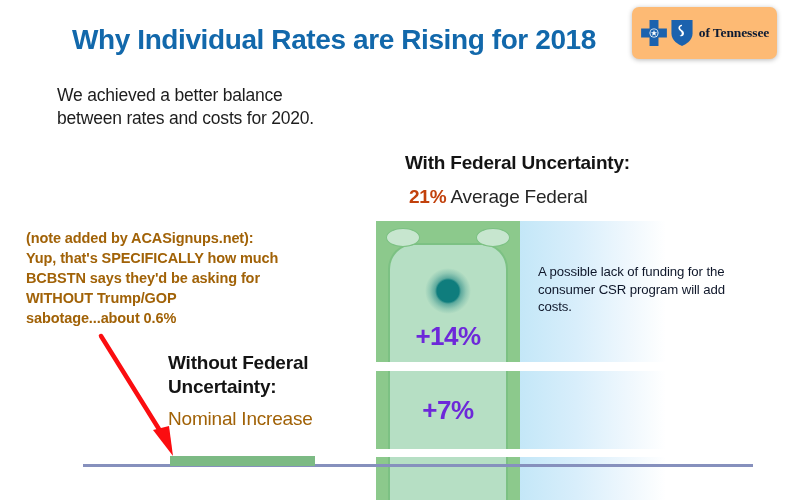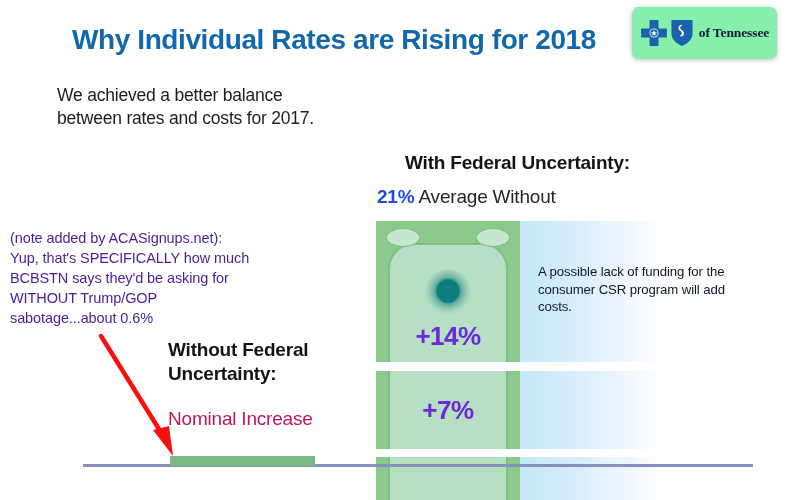--- a/index.html
+++ b/index.html
@@ -20,21 +20,21 @@
     overflow: hidden;
   }
 
   
   #logo-card {
     position: absolute;
     left: 632px;
     top: 7px;
     width: 145px;
     height: 52px;
-    background: #86efac;
+    background: #fdba74;
     border-radius: 7px;
     box-shadow: 0 1px 5px rgba(0,0,0,0.28);
     display: flex;
     align-items: center;
     justify-content: center;
     gap: 2px;
   }
   #logo-marks { display: flex; align-items: center; gap: 1px; }
   .logo-cross-wrap { width: 28px; height: 28px; }
   .logo-shield-wrap { width: 24px; height: 30px; margin-left: 1px; }
@@ -84,21 +84,21 @@
   }
   #with-sub {
     position: absolute;
     left: 377px;
     top: 186px;
     font-size: 19px;
     color: #262626;
     letter-spacing: -0.2px;
     white-space: nowrap;
   }
-  #with-sub .pct { font-weight: bold; color: #1d4ed8; }
+  #with-sub .pct { font-weight: bold; color: #c2410c; margin-left: 32px; }
 
   
   .row {
     position: absolute;
     left: 376px;
     width: 424px;
     overflow: hidden;
   }
   #row-1 { top: 221px; height: 141px; }
   #row-2 { top: 371px; height: 78px; }
@@ -182,34 +182,34 @@
     letter-spacing: -0.1px;
     width: 220px;
   }
   #row-1 .row-note { top: 42px; }
   #row-2 .row-note { top: 17px; }
 
   
   #without-heading {
     position: absolute;
     left: 168px;
-    top: 338px;
+    top: 351px;
     font-size: 19px;
     font-weight: bold;
     line-height: 24px;
     color: #141414;
     letter-spacing: -0.2px;
     width: 200px;
   }
   #without-sub {
     position: absolute;
     left: 168px;
     top: 408px;
     font-size: 19px;
-    color: #be185d;
+    color: #a16207;
     letter-spacing: -0.2px;
     white-space: nowrap;
   }
 
   
   #baseline {
     position: absolute;
     left: 83px;
     top: 464px;
     width: 670px;
@@ -221,27 +221,27 @@
     left: 170px;
     top: 456px;
     width: 145px;
     height: 10px;
     background: #7cba84;
   }
 
   
   #annotation {
     position: absolute;
-    left: 10px;
+    left: 26px;
     top: 228px;
     width: 350px;
     font-size: 14.5px;
     line-height: 20px;
-    font-weight: normal;
-    color: #4c1d95;
+    font-weight: bold;
+    color: #a16207;
     letter-spacing: -0.1px;
   }
   #annotation-arrow {
     position: absolute;
     left: 95px;
     top: 330px;
     width: 95px;
     height: 135px;
     pointer-events: none;
   }
@@ -267,25 +267,25 @@
           <path d="M50 26 c-9 0 -15 6 -15 13 0 10 14 13 14 22 0 6 -4 10 -9 10
                    5 4 12 3 16 -2 4 -5 3 -13 -3 -18 -6 -5 -11 -8 -11 -13 0 -4 4 -7 8 -7 z" fill="#ffffff"></path>
         </svg>
       </span>
     </div>
     <span id="logo-text">of Tennessee</span>
   </div>
 
   <div id="page-title">Why Individual Rates are Rising for 2018</div>
   <div id="subtitle" style="white-space: pre-line;">We achieved a better balance
-between rates and costs for 2017.</div>
+between rates and costs for 2020.</div>
 
   <div id="with-heading">With Federal Uncertainty:</div>
   <div id="with-sub">
-    <span class="pct">21%</span><span> Average Without</span>
+    <span class="pct">21%</span><span> Average Federal</span>
   </div>
 
   <div class="row" id="row-1">
     <div class="row-blue"></div>
     <div class="bill">
       <div class="bill-inner"></div>
       <div class="bill-oval left"></div>
       <div class="bill-oval right"></div>
       <div class="bill-seal"></div>
       <div class="bill-value">+14%</div>

